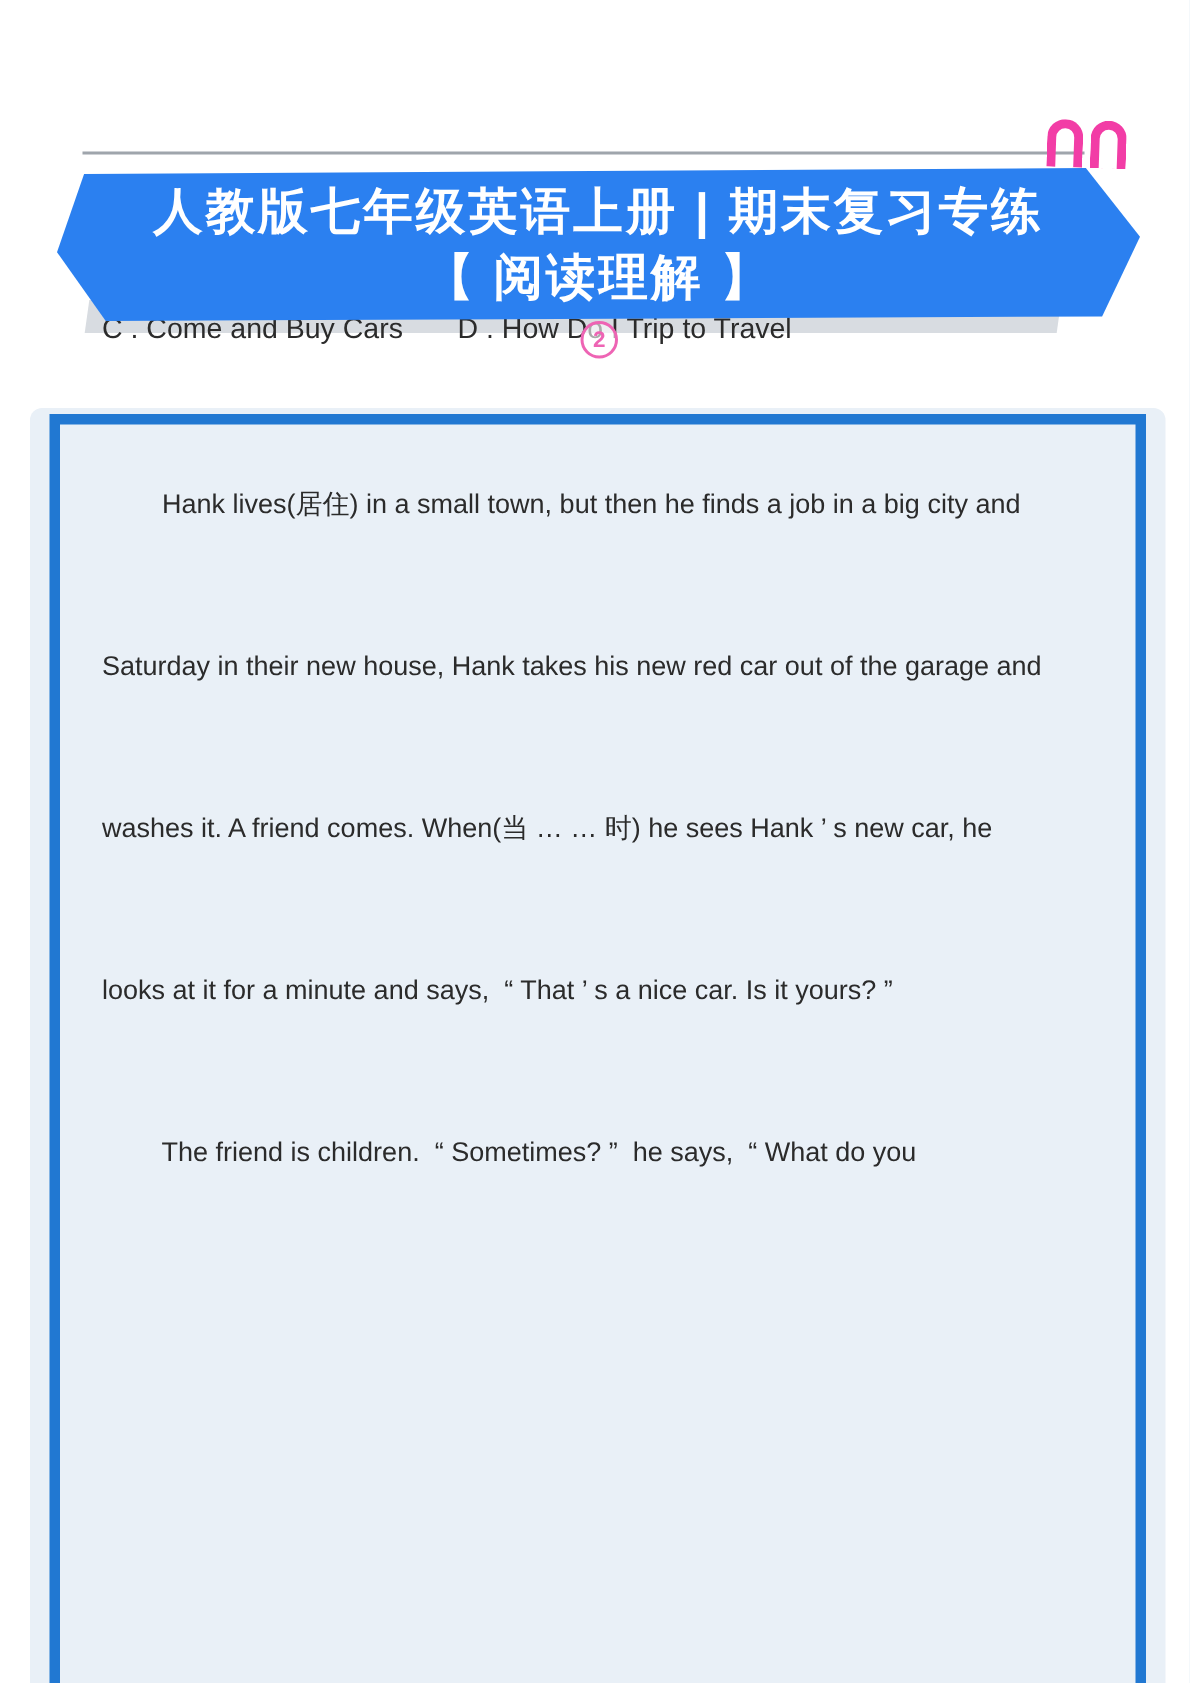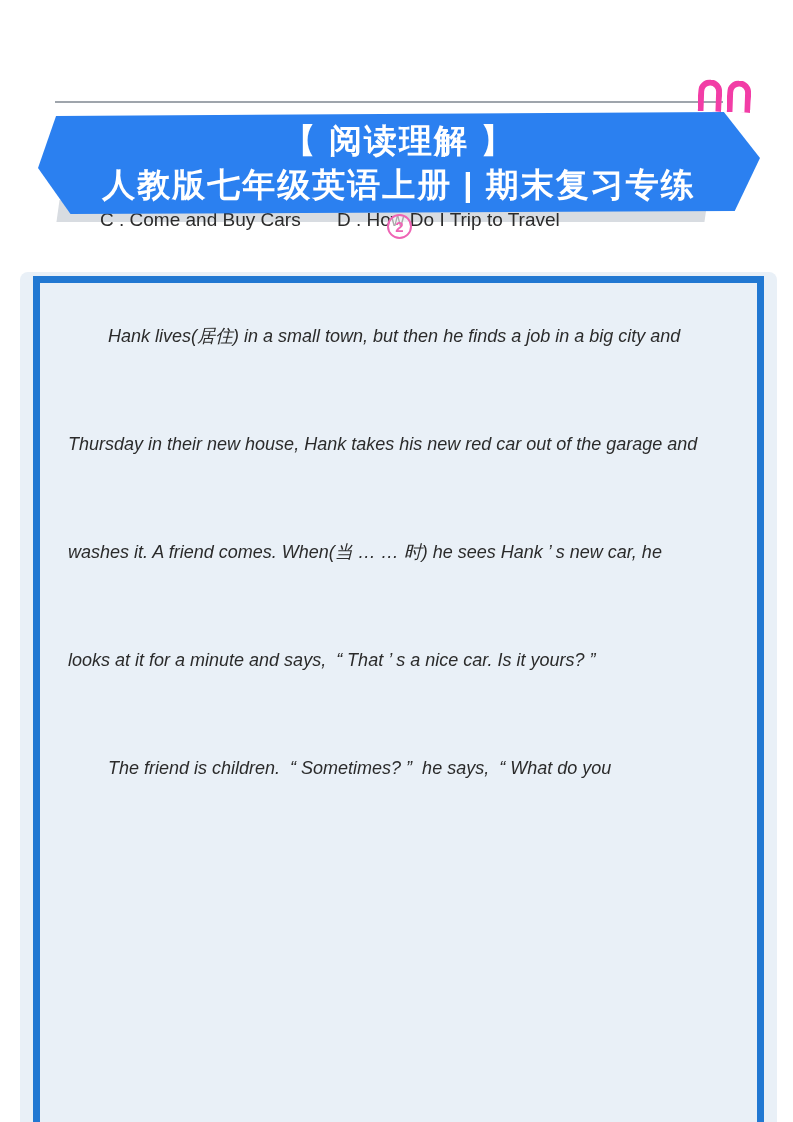--- a/index.html
+++ b/index.html
@@ -11,21 +11,21 @@
     font-family: "Liberation Sans", "DejaVu Sans", sans-serif;
     color: #2b2b2b;
   }
 
   
   .top-options {
     position: absolute; left: 68px; top: 71px; z-index: 2;
     font-size: 19px; line-height: 27px; white-space: pre;
   }
   .opt-row { display: flex; }
-  .opt-cell-left { width: 237px; margin-left: 32px; }
+  .opt-cell-left { width: 237px; }
 
   .strike-line {
     position: absolute; left: 55px; top: 101px; width: 668px; height: 2px;
     background: #8e959d; z-index: 1; opacity: .85;
   }
 
   
   .quotes {
     position: absolute; left: 698px; top: 80px; z-index: 1;
     display: flex; gap: 5px; transform: rotate(2deg);
@@ -70,21 +70,21 @@
     position: absolute; left: 33px; top: 276px; width: 731px; height: 900px;
     box-sizing: border-box; border: 7px solid #2178d2; z-index: 0;
     background: #e9f0f7;
   }
 
   
   .textblock {
     position: absolute; left: 68px; top: 246px; width: 690px; z-index: 2;
     font-size: 18px; line-height: 36px; white-space: pre;
   }
-  .line { height: 36px; font-style: italic; }
+  .line { height: 36px; }
 </style>
 </head>
 <body>
 
 <div class="panel"></div>
 <div class="reading-border"></div>
 
 <div class="strike-line"></div>
 
 <div class="top-options">
@@ -98,29 +98,29 @@
   </div>
 </div>
 
 <div class="quotes">
   <span class="quote-arc"></span>
   <span class="quote-arc"></span>
 </div>
 
 <div class="banner-shadow"></div>
 <div class="banner">
+  <div>人教版七年级英语上册 | 期末复习专练</div>
   <div>【 阅读理解 】</div>
-  <div>人教版七年级英语上册 | 期末复习专练</div>
 </div>
 
 <div class="badge">2</div>
 
 <div class="textblock">
   <div class="line">        Hank lives(居住) in a small town, but then he finds a job in a big city and</div>
-  <div class="line">Thursday in their new house, Hank takes his new red car out of the garage and</div>
+  <div class="line">Saturday in their new house, Hank takes his new red car out of the garage and</div>
   <div class="line">washes it. A friend comes. When(当 … … 时) he sees Hank ’ s new car, he</div>
   <div class="line">looks at it for a minute and says,  “ That ’ s a nice car. Is it yours? ”</div>
   <div class="line">        The friend is children.  “ Sometimes? ”  he says,  “ What do you</div>
   
   
   
   
   
   
   

